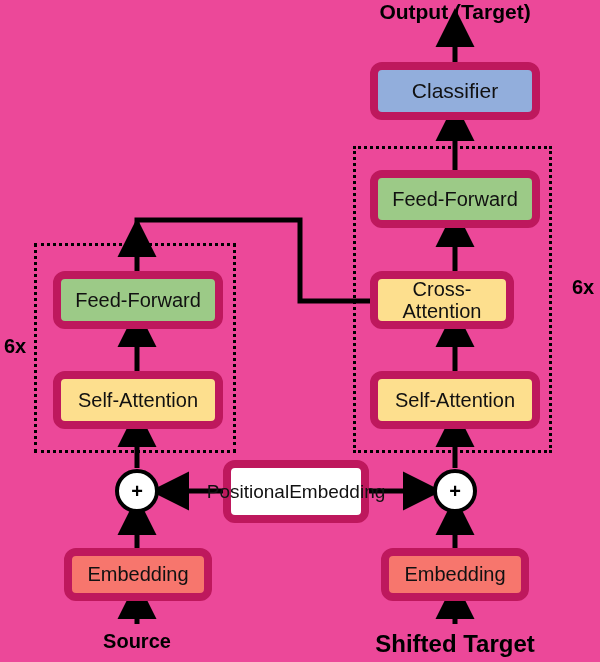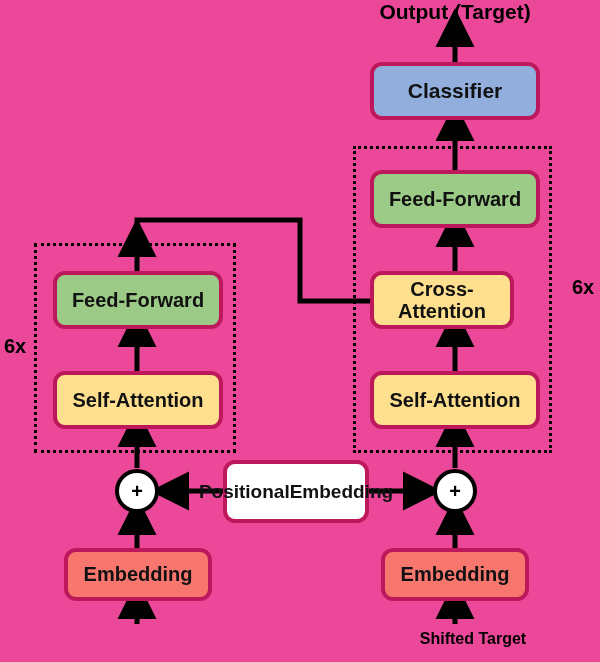--- a/index.html
+++ b/index.html
@@ -19,27 +19,27 @@
     position: absolute;
     left: 0;
     top: 0;
     width: 600px;
     height: 662px;
     pointer-events: none;
   }
   .node {
     position: absolute;
     box-sizing: border-box;
-    border: 4px solid #be185d;
+    border: 8px solid #be185d;
     border-radius: 12px;
     display: flex;
     align-items: center;
     justify-content: center;
     text-align: center;
-    font-weight: bold;
+    font-weight: normal;
     color: #111111;
     line-height: 1.12;
   }
   .node span { display: block; }
   .stack-box {
     position: absolute;
     box-sizing: border-box;
     border: 3px dotted #000000;
     background: transparent;
   }
@@ -154,16 +154,17 @@
   </div>
 
   <div class="node" style="left:64px; top:548px; width:148px; height:53px; background:#F7766D; font-size:20px;">
     <span>Embedding</span>
   </div>
 
   <div class="node" style="left:381px; top:548px; width:148px; height:53px; background:#F7766D; font-size:20px;">
     <span>Embedding</span>
   </div>
 
+  <div class="plain-label" style="left:57px; top:630px; width:160px; font-size:20px;">Source</div>
 
-  <div class="plain-label" style="left:383px; top:630px; width:180px; font-size:16px;">Shifted Target</div>
+  <div class="plain-label" style="left:365px; top:630px; width:180px; font-size:24px;">Shifted Target</div>
 
 </div>
 
 </body></html>

